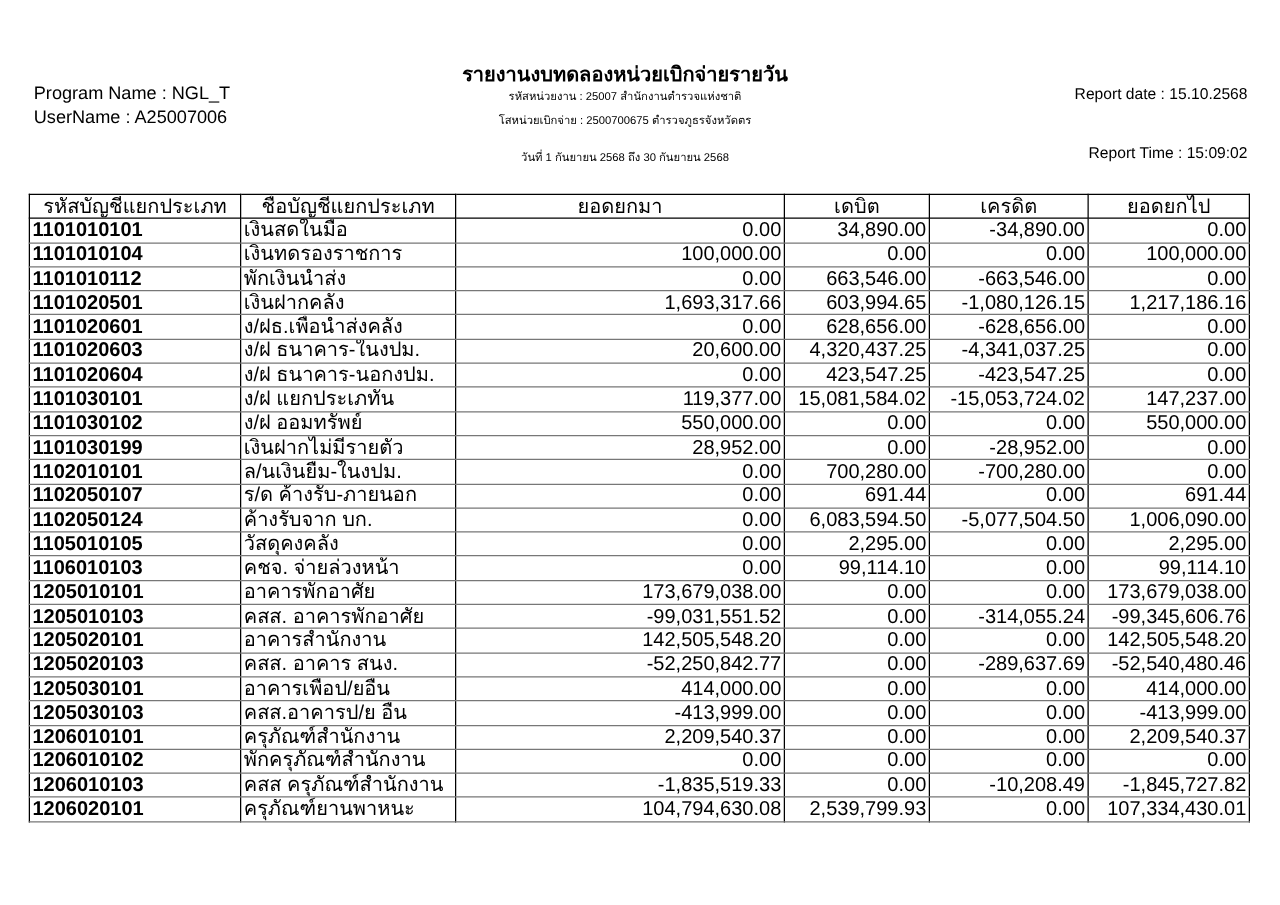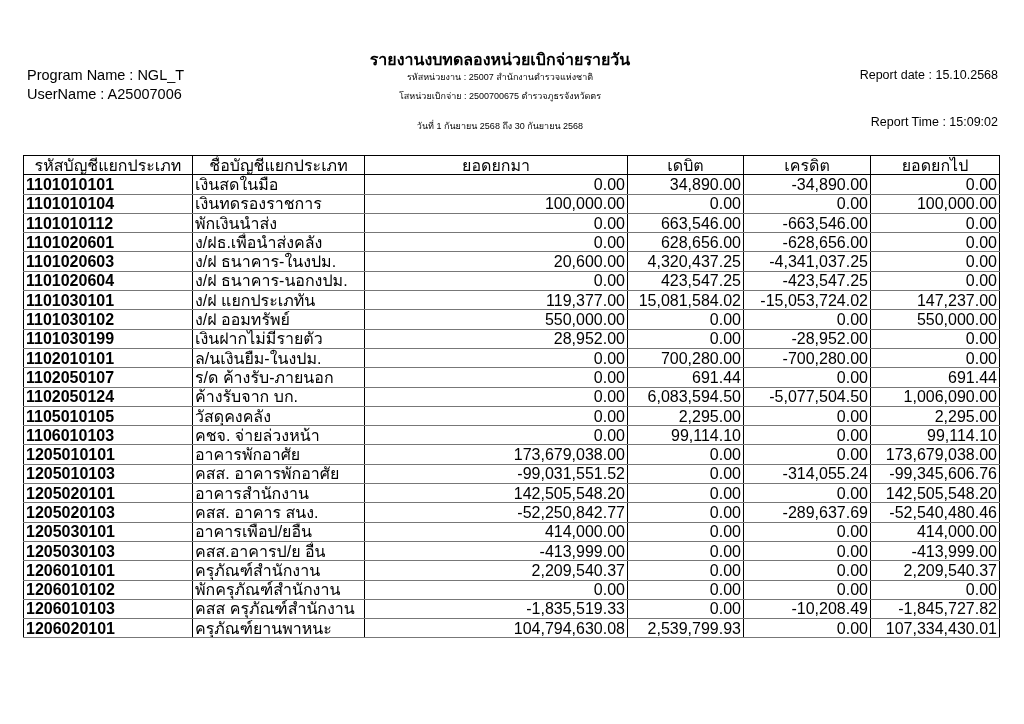--- a/index.html
+++ b/index.html
@@ -80,20 +80,28 @@
       </tr>
       <tr>
         <td class="code">1101010112</td>
         <td class="name">พักเงินนำส่ง</td>
         <td class="num">0.00</td>
         <td class="num">663,546.00</td>
         <td class="num">-663,546.00</td>
         <td class="num">0.00</td>
       </tr>
       <tr>
+        <td class="code">1101020501</td>
+        <td class="name">เงินฝากคลัง</td>
+        <td class="num">1,693,317.66</td>
+        <td class="num">603,994.65</td>
+        <td class="num">-1,080,126.15</td>
+        <td class="num">1,217,186.16</td>
+      </tr>
+      <tr>
         <td class="code">1101020601</td>
         <td class="name">ง/ฝธ.เพื่อนำส่งคลัง</td>
         <td class="num">0.00</td>
         <td class="num">628,656.00</td>
         <td class="num">-628,656.00</td>
         <td class="num">0.00</td>
       </tr>
       <tr>
         <td class="code">1101020603</td>
         <td class="name">ง/ฝ ธนาคาร-ในงปม.</td>

